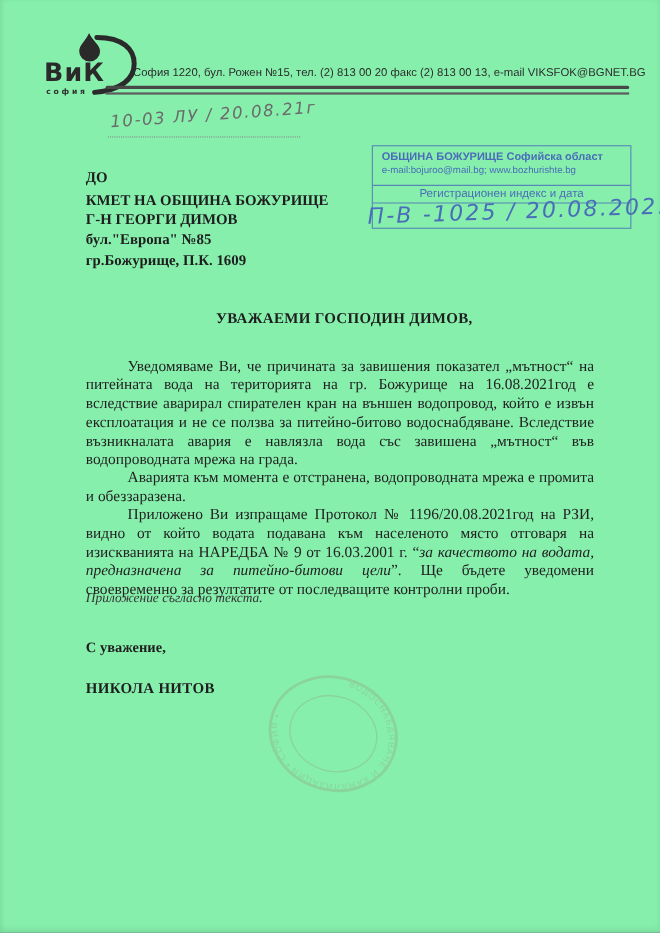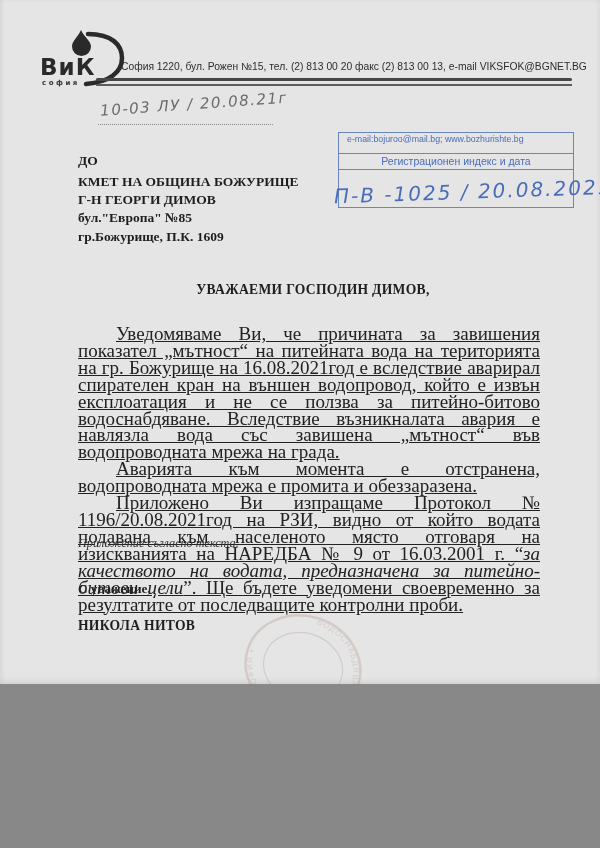--- a/index.html
+++ b/index.html
@@ -1,18 +1,18 @@
 <!DOCTYPE html>
 <html><head>
 <meta charset="utf-8">
 <style>
   html,body { margin:0; padding:0; background:#888; }
   .sheet {
-    position:relative; width:600px; height:684px; margin:0 auto;
-    background:#e5e5e5; overflow:hidden;
+    position:relative; width:600px; height:848px; margin:0 auto;
+    background:#86efac; overflow:hidden;
     font-family:"Liberation Serif", serif; color:#1e1e1e;
     box-shadow: inset 0 -3px 6px rgba(0,0,0,0.08), inset 2px 0 4px rgba(0,0,0,0.03);
   }
   
   .logo { position:absolute; left:34px; top:28px; width:92px; height:66px; }
   .logo svg { position:absolute; left:0; top:0; }
   .logo-main {
     position:absolute; left:6px; top:26px; width:70px;
     font-family:"DejaVu Sans", sans-serif; font-weight:bold; font-size:23px;
     color:#2a2a2a; letter-spacing:1px;
@@ -66,21 +66,21 @@
   .recipient { position:absolute; left:78px; top:173px; width:280px;
     font-weight:bold; font-size:13.5px; line-height:18.2px; }
   
   .salutation {
     position:absolute; left:78px; top:282px; width:470px; text-align:center;
     font-weight:bold; font-size:13.6px; letter-spacing:0.3px;
   }
   
   .body-text {
     position:absolute; left:78px; top:326px; width:462px;
-    font-size:19px; line-height:16.9px; text-align:justify; color:#222;text-decoration:underline;
+    font-size:14px; line-height:16.9px; text-align:justify; color:#222;
   }
   .body-text p { margin:0; text-indent:38px; }
   .italic-seg { font-style:italic; }
   .attachment-note {
     position:absolute; left:78px; top:536px; width:300px;
     font-style:italic; font-size:12.2px; color:#333;
   }
   
   .regards { position:absolute; left:78px; top:581px; font-weight:bold; font-size:13.2px; }
   .signer-name { position:absolute; left:78px; top:618px; font-weight:bold; font-size:13.6px; letter-spacing:0.3px; }
@@ -102,20 +102,21 @@
     <div class="logo-sub">софия</div>
   </div>
   <div class="address-line">София 1220, бул. Рожен №15, тел. (2) 813 00 20 факс (2) 813 00 13, e-mail VIKSFOK@BGNET.BG</div>
   <div class="rule1"></div>
   <div class="rule2"></div>
 
   <div class="ref-dots"></div>
   <div class="ref-handwritten">10-03 ЛУ / 20.08.21г</div>
 
   <div class="stamp-box">
+    <div class="stamp-l1">ОБЩИНА БОЖУРИЩЕ Софийска област</div>
     <div class="stamp-l3">e-mail:bojuroo@mail.bg; www.bozhurishte.bg</div>
     <div class="stamp-band">Регистрационен индекс и дата</div>
   </div>
   <div class="stamp-handwritten">П-В -1025 / 20.08.2021г</div>
 
   <div class="to-label">ДО</div>
   <div class="recipient">
     <div>КМЕТ НА ОБЩИНА БОЖУРИЩЕ</div>
     <div>Г-Н ГЕОРГИ ДИМОВ</div>
     <div>бул."Европа" №85</div>

